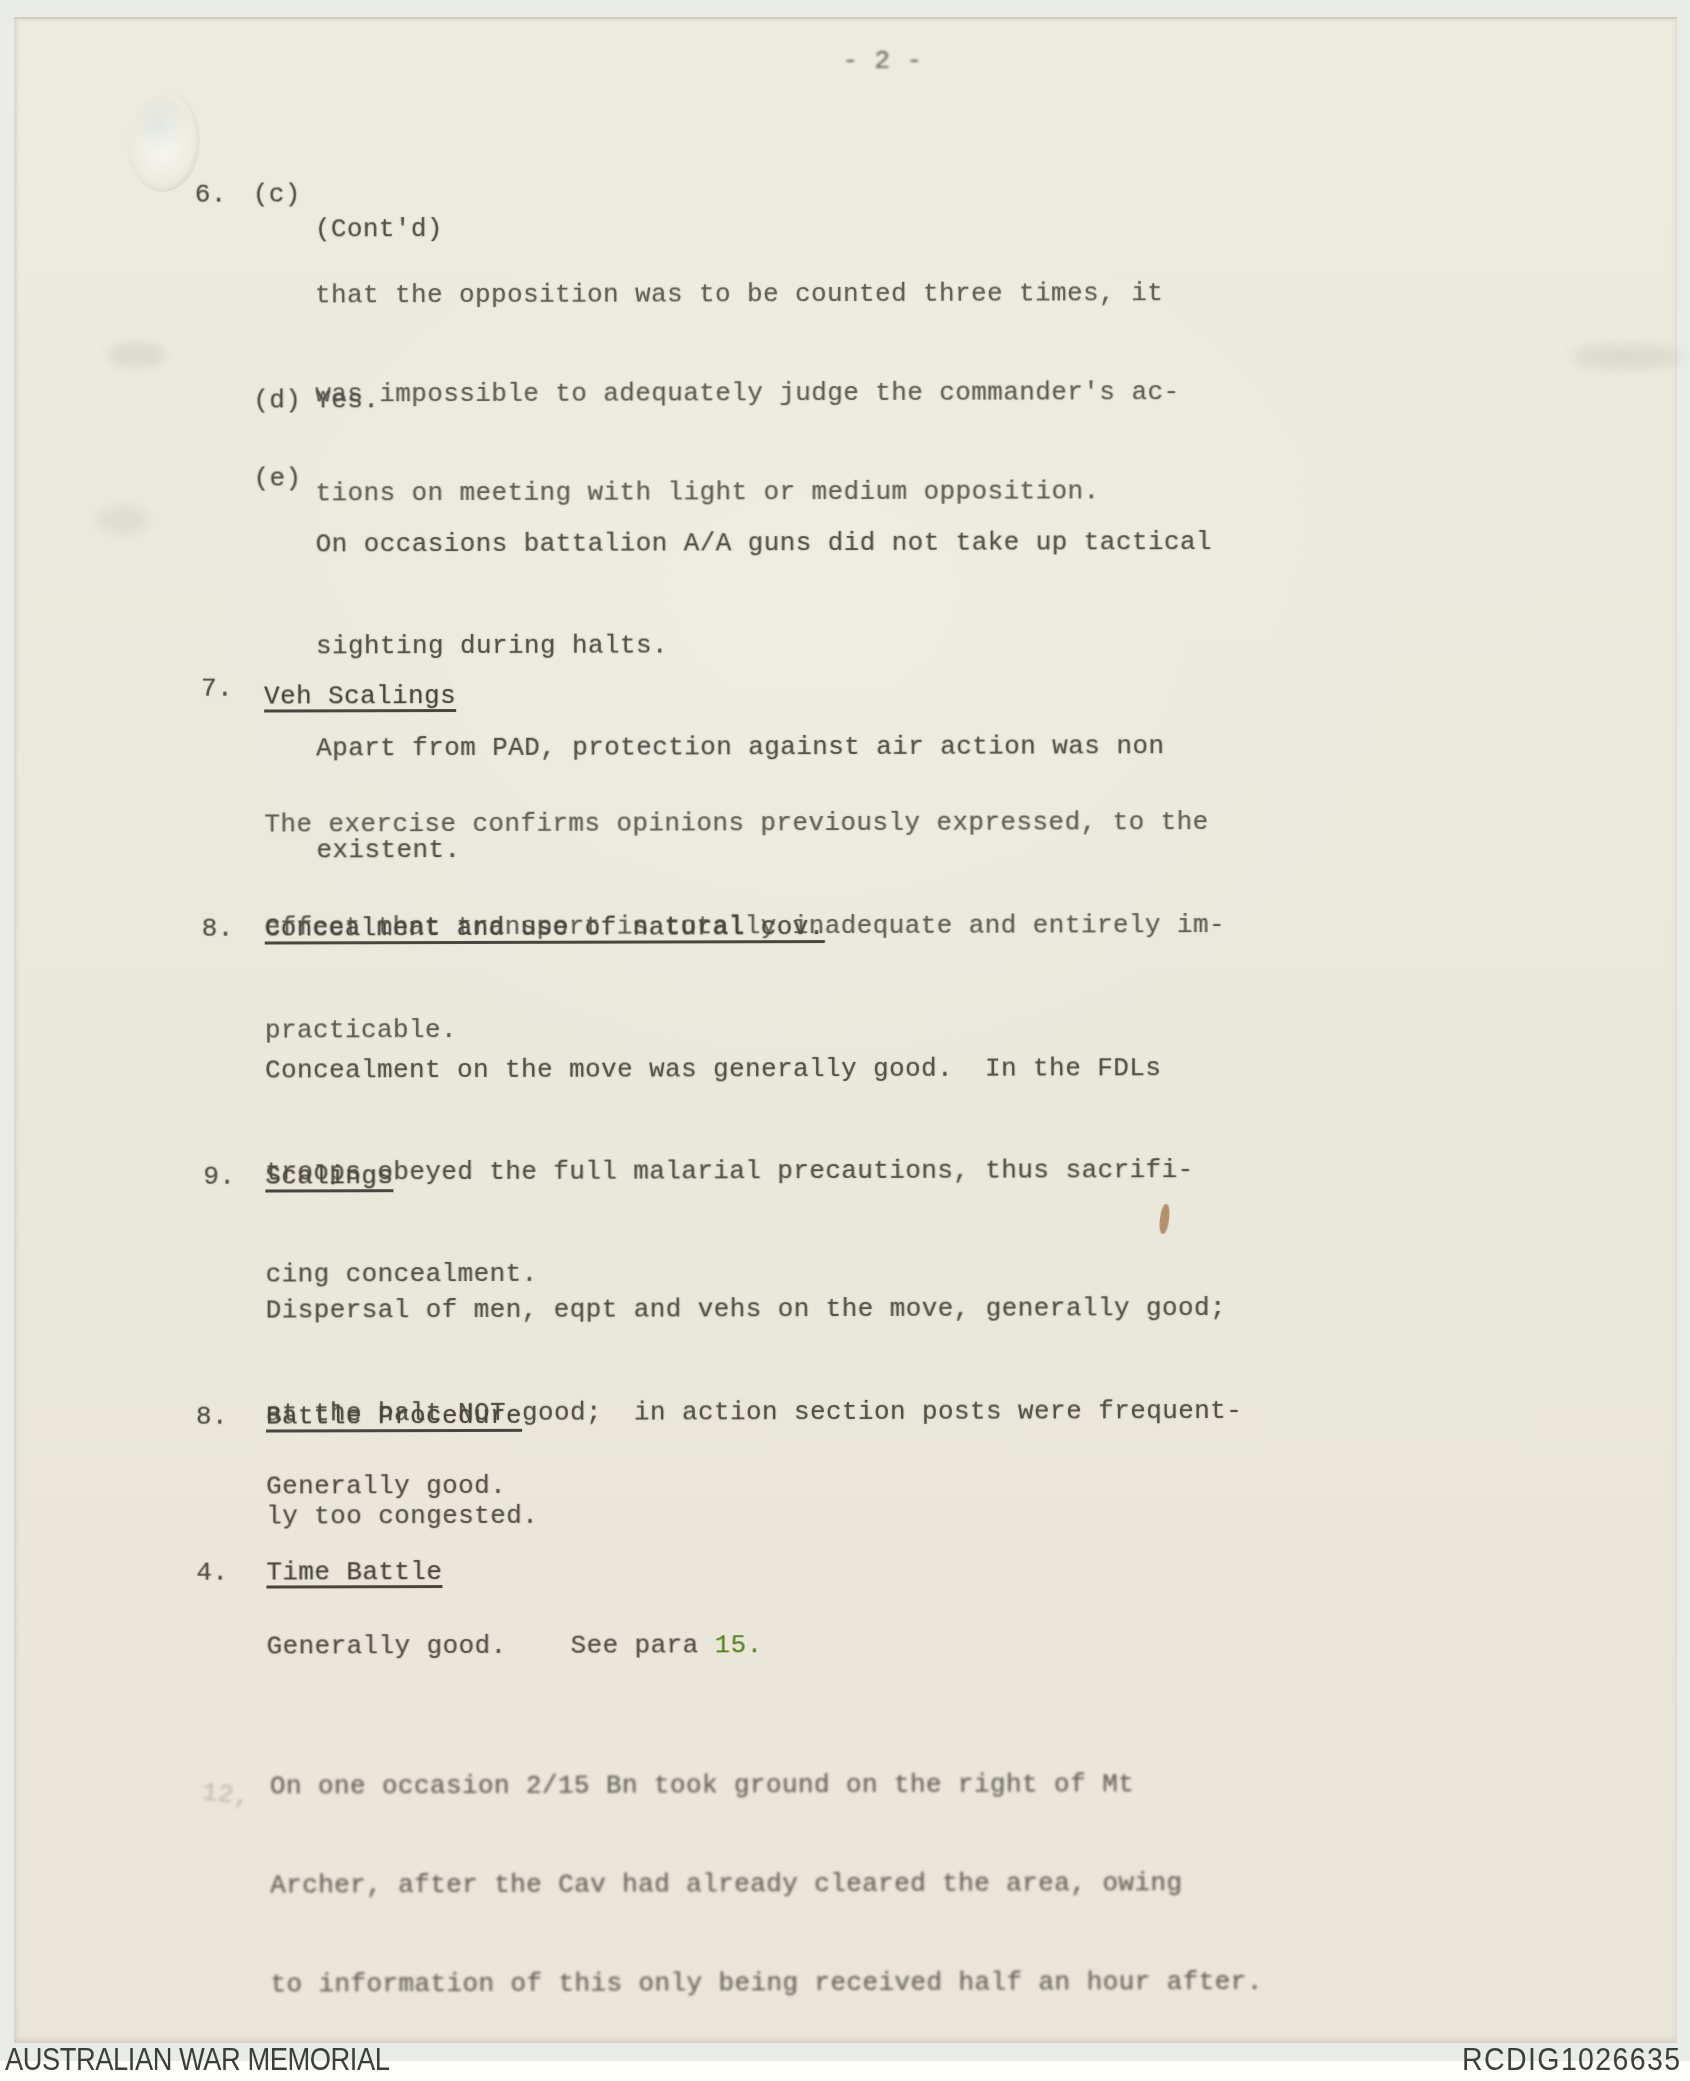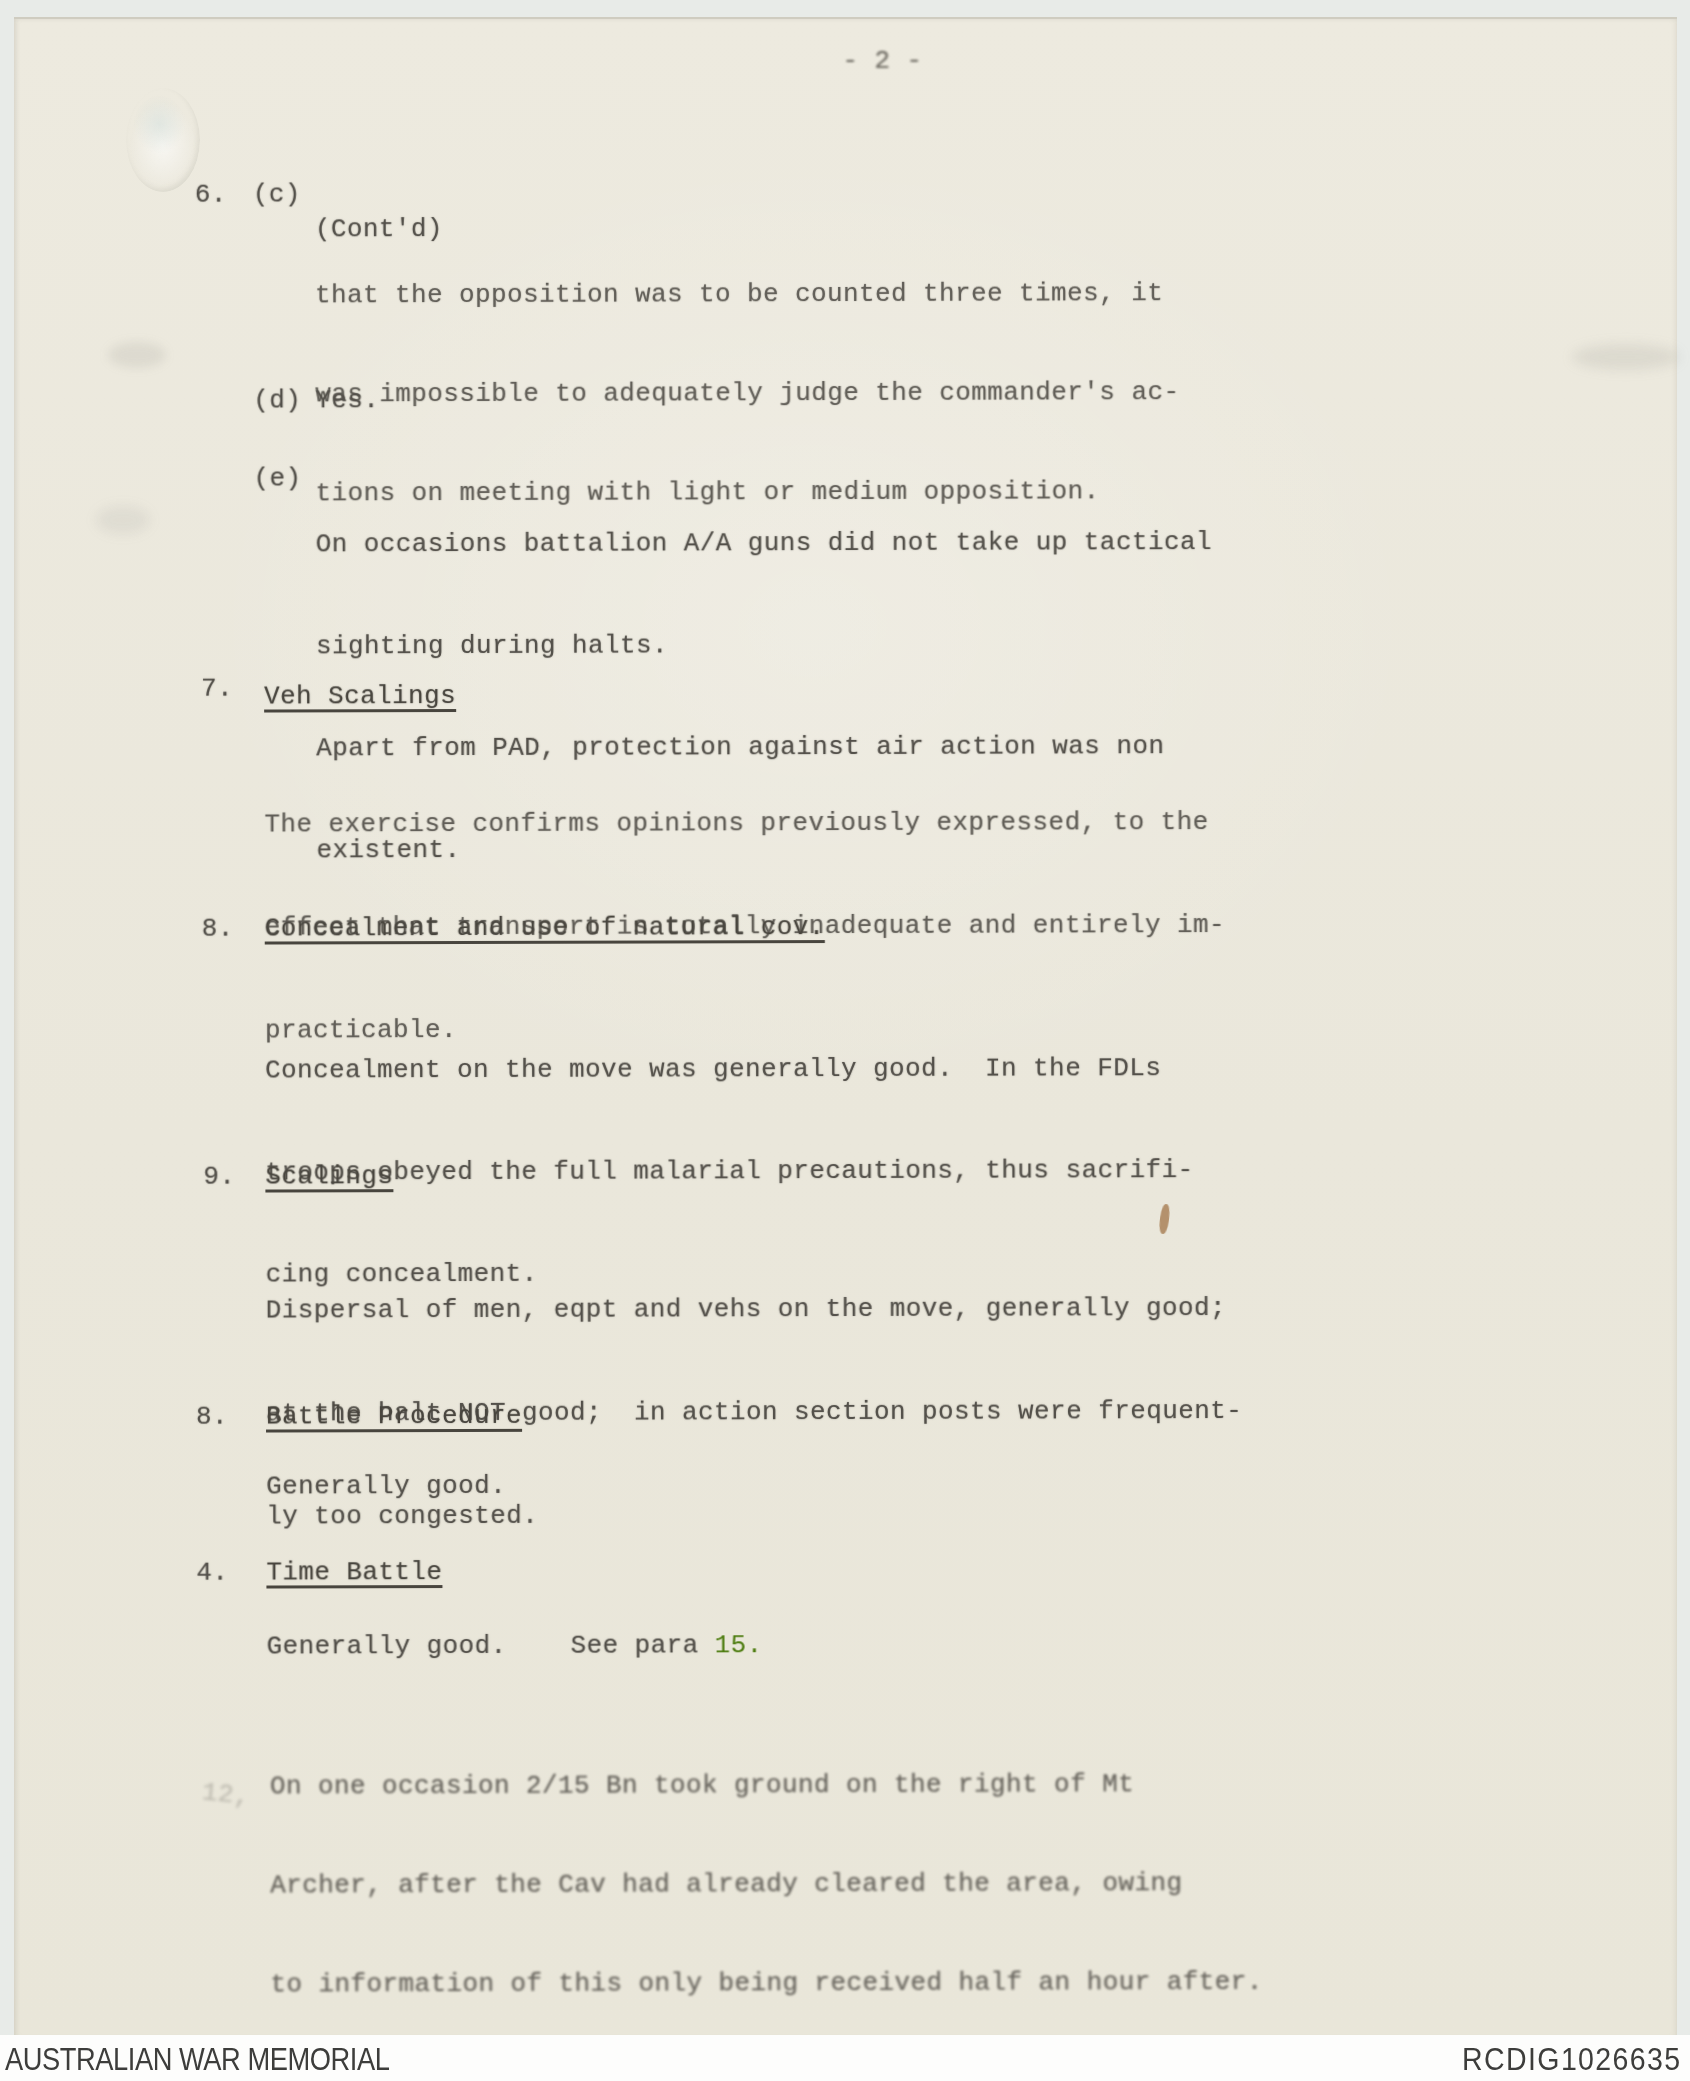--- a/index.html
+++ b/index.html
@@ -75,21 +75,21 @@
   .brown-mark {
     left: 1160px; top: 1204px; width: 9px; height: 30px;
     background: #a57a4e; border-radius: 45%;
     filter: blur(0.6px); opacity: 0.78; transform: rotate(7deg);
   }
 
   
   .footer {
     position: absolute;
     left: 0; bottom: 0;
-    width: 100%; height: 46px;
+    width: 100%; height: 20px;
     background: #fdfdfc;
   }
   .footer-text {
     position: absolute;
     bottom: 3px;
     font-family: "Liberation Sans", sans-serif;
     font-size: 31px;
     color: #3d3d3b;
     letter-spacing: -0.5px;
     white-space: pre;

